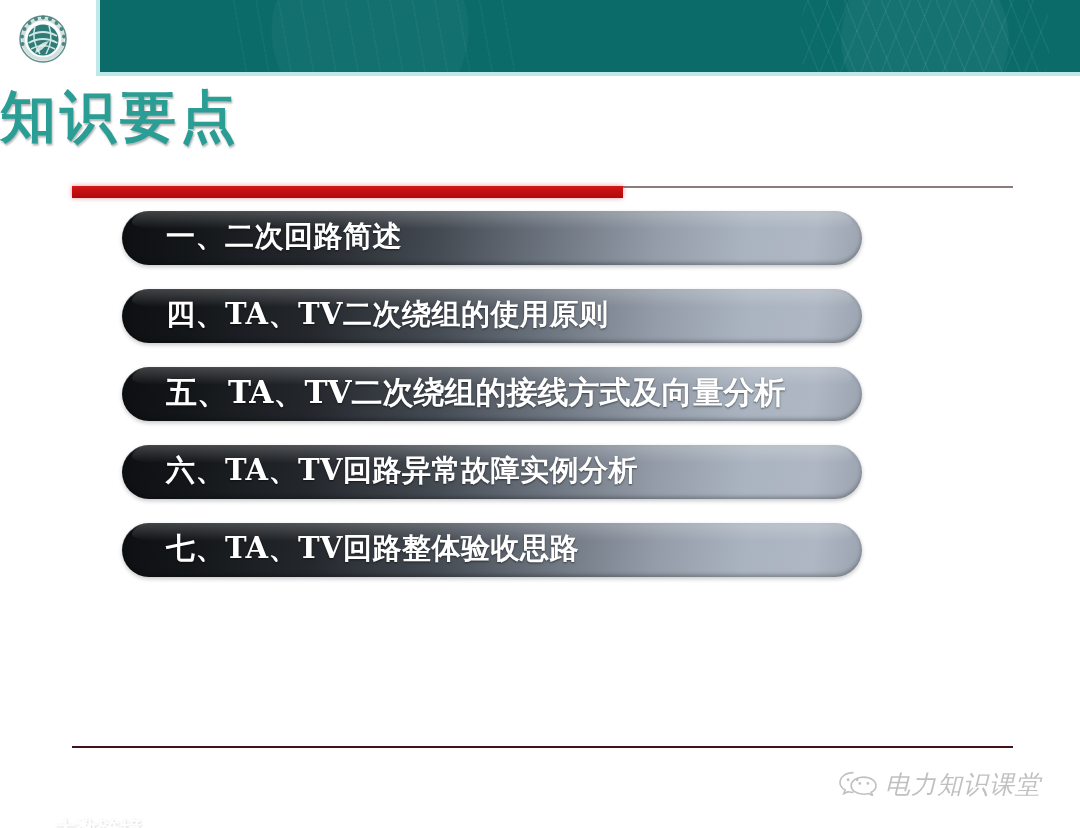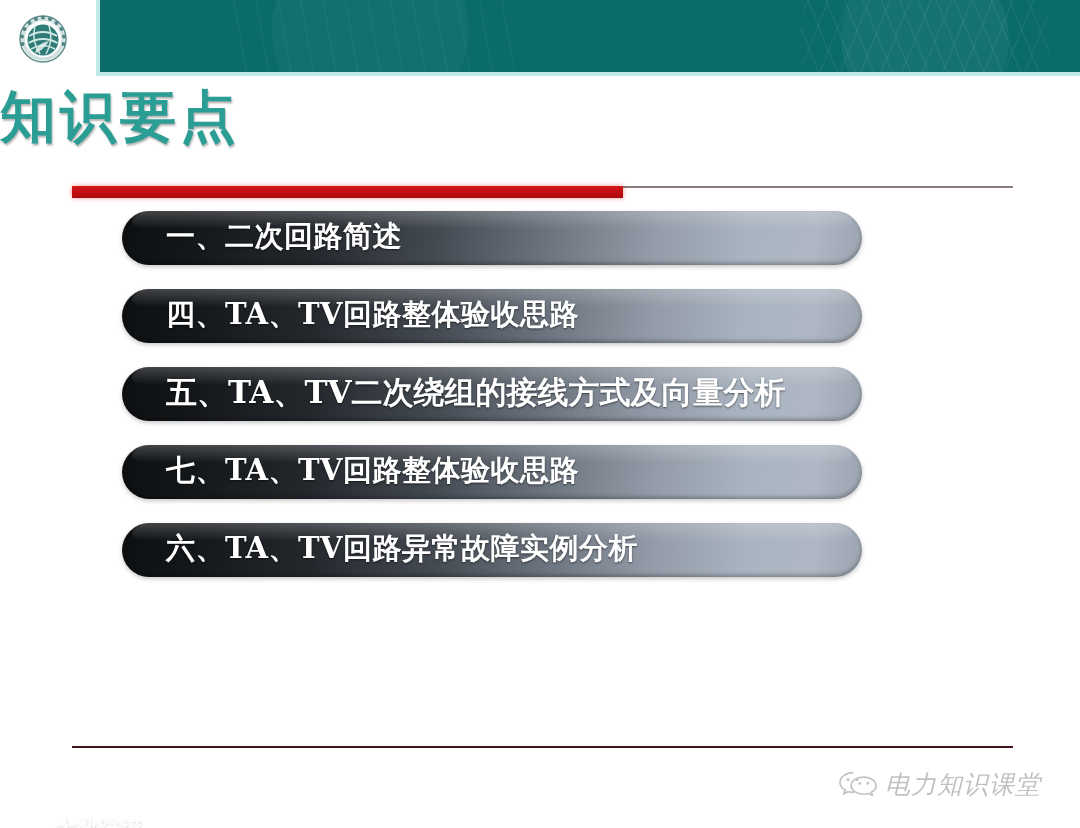--- a/index.html
+++ b/index.html
@@ -277,33 +277,33 @@
 
   <div class="pill-list">
 
     <div class="pill">
       <span class="pill-label">一、二次回路简述</span>
     </div>
 
 
 
     <div class="pill">
-      <span class="pill-label">四、TA、TV回路整体验收思路</span>
+      <span class="pill-label">四、TA、TV二次绕组的使用原则</span>
     </div>
 
     <div class="pill wide">
       <span class="pill-label">五、TA、TV二次绕组的接线方式及向量分析</span>
     </div>
 
     <div class="pill">
+      <span class="pill-label">六、TA、TV回路异常故障实例分析</span>
+    </div>
+
+    <div class="pill">
       <span class="pill-label">七、TA、TV回路整体验收思路</span>
-    </div>
-
-    <div class="pill">
-      <span class="pill-label">六、TA、TV回路异常故障实例分析</span>
     </div>
 
   </div>
 
   <div class="bottom-rule"></div>
 
   <div class="wm-left">
     <span>
       <svg viewBox="0 0 46 28" width="40" height="24" aria-hidden="true">
         <g fill="none" stroke="#ffffff" stroke-width="2.6" opacity="0.95">

